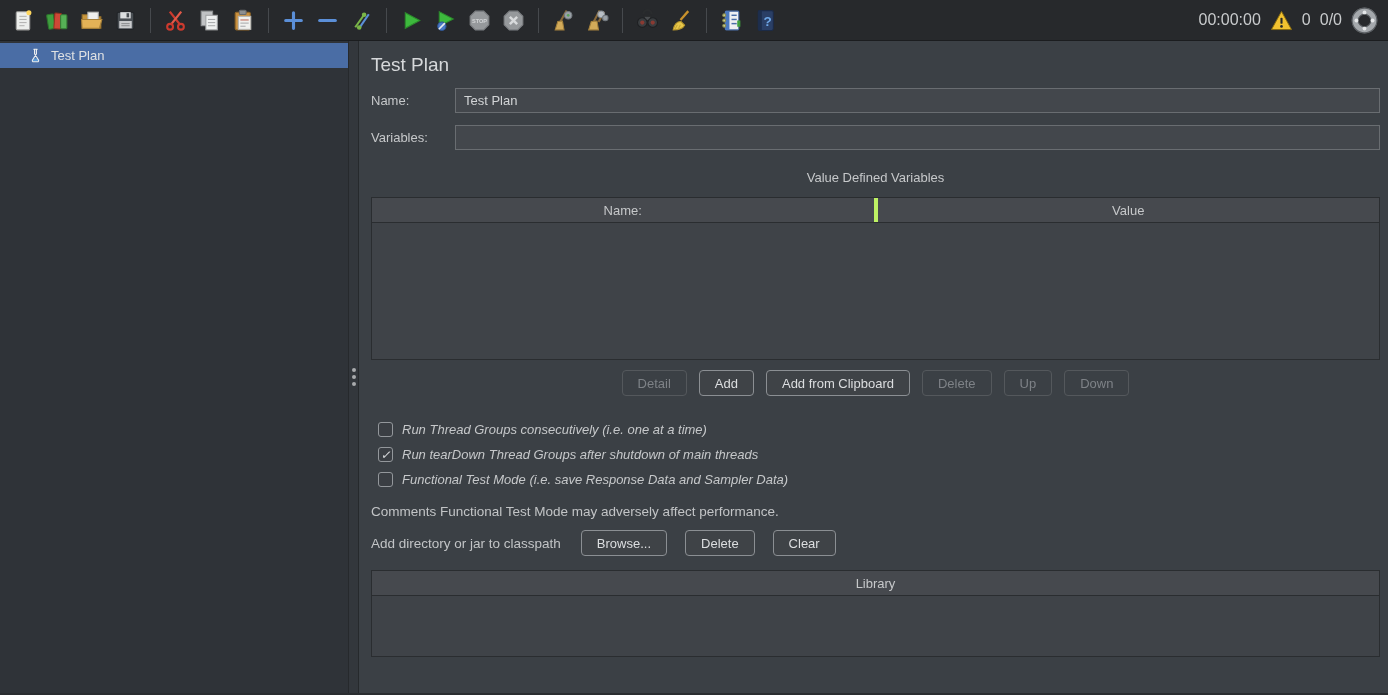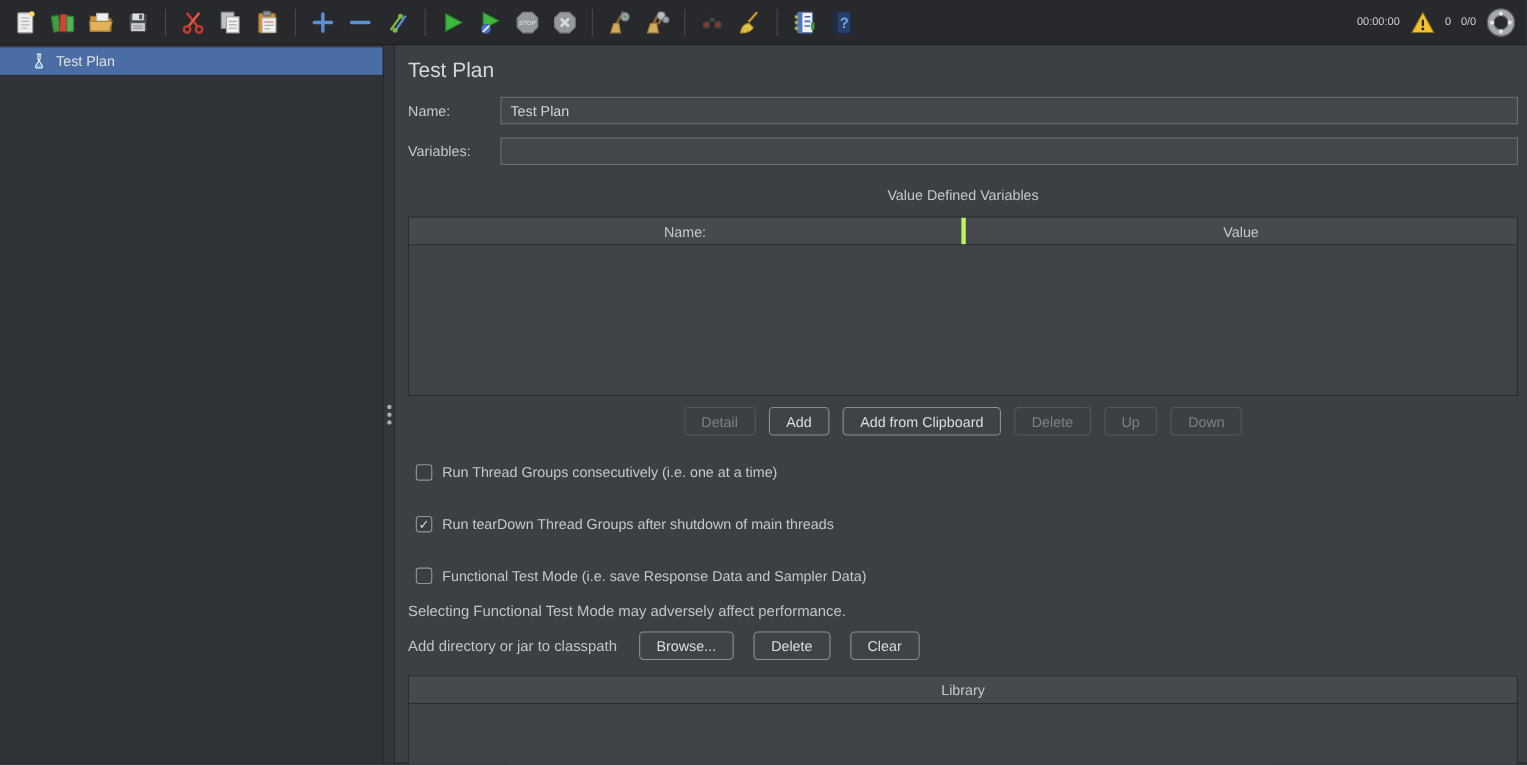--- a/index.html
+++ b/index.html
@@ -16,21 +16,21 @@
   .toolbar {
     height: 41px; flex-shrink: 0;
     background: #27292c;
     border-bottom: 1px solid #1b1d1f;
     display: flex; align-items: center;
     padding: 0 8px; gap: 3px;
   }
   .tb-btn { width: 31px; height: 31px; display: flex; align-items: center; justify-content: center; border-radius: 3px; }
   .tb-btn svg { width: 25px; height: 25px; display: block; }
   .tb-sep { width: 1px; height: 25px; background: #46494d; margin: 0 6px; flex-shrink: 0; }
-  .tb-right { margin-left: auto; display: flex; align-items: center; gap: 9px; color: #c9cbcd; font-size: 10px; padding-right: 2px; }
+  .tb-right { margin-left: auto; display: flex; align-items: center; gap: 9px; color: #c9cbcd; font-size: 16px; padding-right: 2px; }
   .tb-right svg { display: block; }
 
   
   .content { flex: 1; display: flex; min-height: 0; }
 
   .sidebar { width: 348px; flex-shrink: 0; background: #2f3338; padding-top: 2px; }
   .tree-item {
     height: 25px; display: flex; align-items: center;
     padding-left: 28px; gap: 8px;
     font-size: 13px; color: #dfe1e3; cursor: default;
@@ -76,21 +76,21 @@
   .btn-row { display: flex; justify-content: center; align-items: center; gap: 12px; margin-top: 10px; }
   button.btn {
     height: 26px; padding: 0 15px;
     border-radius: 4px;
     background: #3f4347; border: 1px solid #8b8f93;
     color: #dcdee0; font-size: 13px; font-family: inherit;
     display: inline-flex; align-items: center; cursor: pointer;
   }
   button.btn.disabled { border-color: #54585c; color: #7e8287; background: transparent; }
 
-  .checks { margin-top: 26px; padding-left: 7px; display: flex; flex-direction: column; gap: 32px; }
+  .checks { margin-top: 26px; padding-left: 7px; display: flex; flex-direction: column; gap: 10px; font-style: italic; }
   .check-row { display: flex; align-items: center; gap: 9px; font-size: 13px; color: #c6c8ca; }
   .checkbox {
     width: 15px; height: 15px; flex-shrink: 0;
     border: 1px solid #93979b; border-radius: 3px;
     background: #3a3e43; color: #d6d8da;
     display: flex; align-items: center; justify-content: center;
     font-size: 12px; line-height: 1;
   }
 
   .note { margin-top: 17px; font-size: 13.5px; color: #c2c4c6; }
@@ -371,21 +371,21 @@
           <span>Run tearDown Thread Groups after shutdown of main threads</span>
         </div>
         <div class="check-row">
           <span class="checkbox">
               <span></span>
             </span>
           <span>Functional Test Mode (i.e. save Response Data and Sampler Data)</span>
         </div>
       </div>
 
-      <div class="note">Selecting Functional Test Mode may adversely affect performance.</div>
+      <div class="note">Comments Functional Test Mode may adversely affect performance.</div>
 
       <div class="classpath-row">
         <span class="classpath-label">Add directory or jar to classpath</span>
         <button class="btn">Browse...</button>
         <button class="btn">Delete</button>
         <button class="btn">Clear</button>
       </div>
 
       <div class="table" style="margin-top:14px;">
         <div class="thead">

